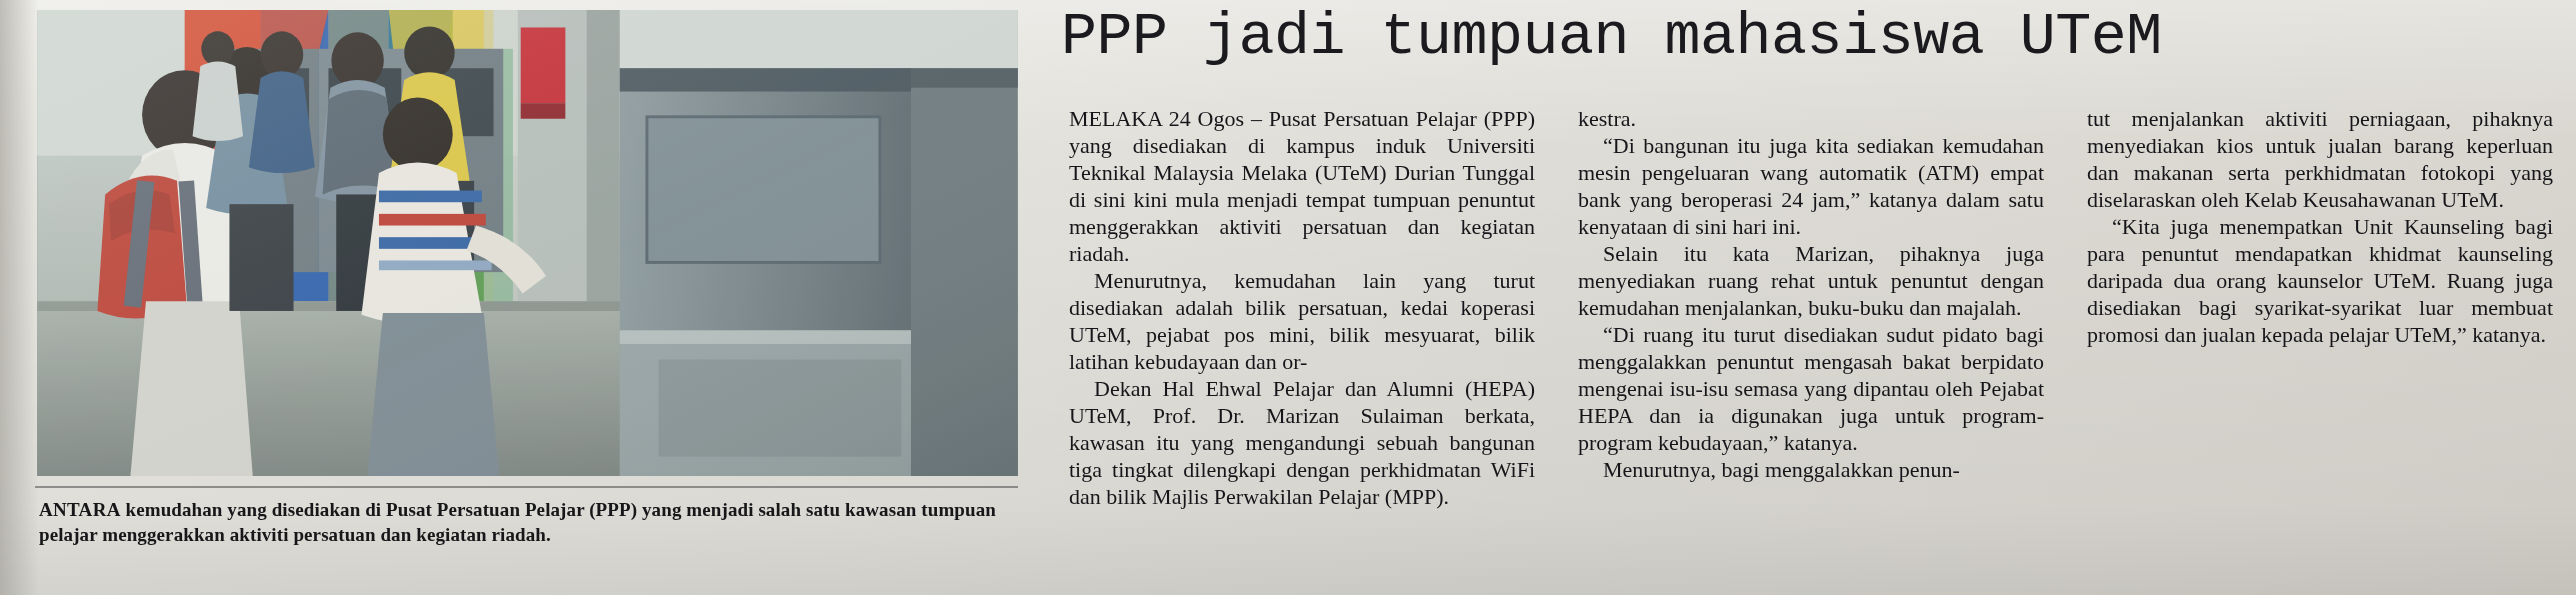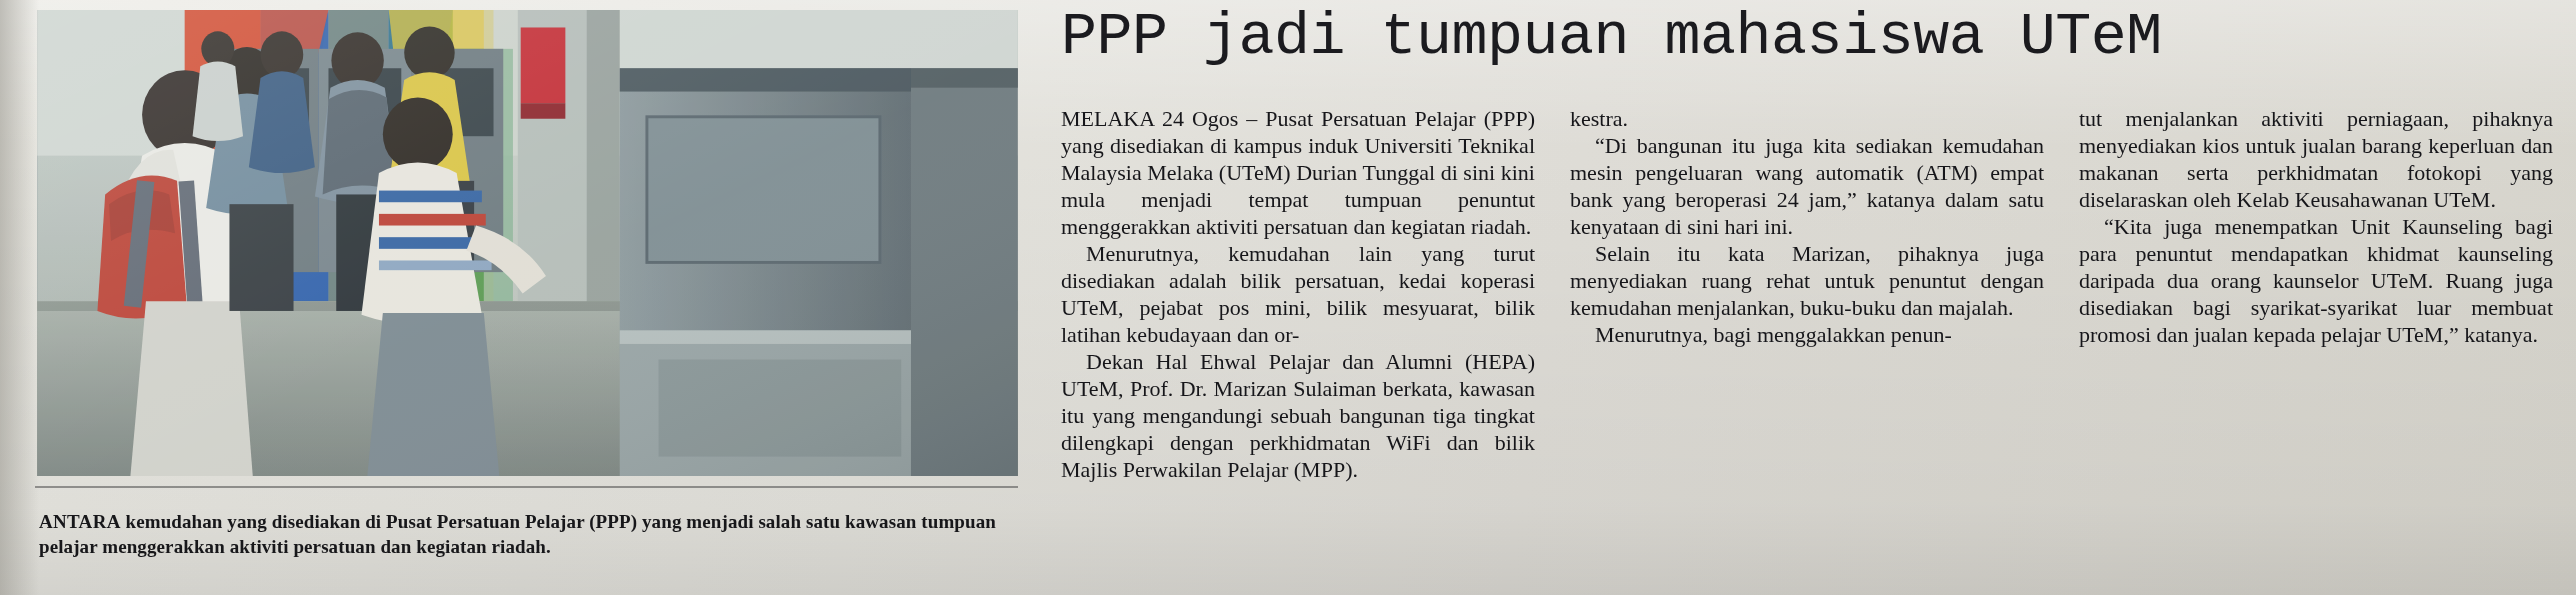--- a/index.html
+++ b/index.html
@@ -59,21 +59,20 @@
     position: absolute;
     left: 39px;
     top: 497px;
     width: 971px;
     font-family: "Liberation Serif", serif;
     font-weight: bold;
     font-size: 19px;
     line-height: 25px;
     color: #17171a;
     letter-spacing: 0.1px;
-    margin-top: 12px;
   }
   .caption .agency { letter-spacing: 0.3px; }
 
   .caption-rule {
     position: absolute;
     left: 35px;
     top: 486px;
     width: 983px;
     height: 1.9px;
     background: #4a4a4a;
@@ -106,20 +105,21 @@
   }
   .col {
     width: 474px;
     font-family: "Liberation Serif", serif;
     font-size: 22px;
     line-height: 27px;
     color: #16161a;
     text-align: justify;
     text-justify: inter-word;
     hyphens: auto;
+    margin-left: 8px;
   }
   .col p { margin: 0; }
   .col p + p { text-indent: 25px; }
   .col p.lead { text-indent: 0; }
 </style>
 </head>
 <body>
 
 <div id="page">
 
@@ -246,20 +246,21 @@
     <div class="col">
       <p class="lead">MELAKA 24 Ogos – Pusat Persatuan Pelajar (PPP) yang disediakan di kampus induk Universiti Teknikal Malaysia Melaka (UTeM) Durian Tunggal di sini kini mula menjadi tempat tumpuan penuntut menggerakkan aktiviti persatuan dan kegiatan riadah.</p>
       <p>Menurutnya, kemudahan lain yang turut disediakan adalah bilik persatuan, kedai koperasi UTeM, pejabat pos mini, bilik mesyuarat, bilik latihan kebudayaan dan or-</p>
       <p>Dekan Hal Ehwal Pelajar dan Alumni (HEPA) UTeM, Prof. Dr. Marizan Sulaiman berkata, kawasan itu yang mengandungi sebuah bangunan tiga tingkat dilengkapi dengan perkhidmatan WiFi dan bilik Majlis Perwakilan Pelajar (MPP).</p>
     </div>
 
     <div class="col">
       <p class="lead">kestra.</p>
       <p>“Di bangunan itu juga kita sediakan kemudahan mesin pengeluaran wang automatik (ATM) empat bank yang beroperasi 24 jam,” katanya dalam satu kenyataan di sini hari ini.</p>
       <p>Selain itu kata Marizan, pihaknya juga menyediakan ruang rehat untuk penuntut dengan kemudahan menjalankan, buku-buku dan majalah.</p>
+      <p>“Di ruang itu turut disediakan sudut pidato bagi menggalakkan penuntut mengasah bakat berpidato mengenai isu-isu semasa yang dipantau oleh Pejabat HEPA dan ia digunakan juga untuk program-program kebudayaan,” katanya.</p>
       <p>Menurutnya, bagi menggalakkan penun-</p>
     </div>
 
     <div class="col">
       <p class="lead">tut menjalankan aktiviti perniagaan, pihaknya menyediakan kios untuk jualan barang keperluan dan makanan serta perkhidmatan fotokopi yang diselaraskan oleh Kelab Keusahawanan UTeM.</p>
       <p>“Kita juga menempatkan Unit Kaunseling bagi para penuntut mendapatkan khidmat kaunseling daripada dua orang kaunselor UTeM. Ruang juga disediakan bagi syarikat-syarikat luar membuat promosi dan jualan kepada pelajar UTeM,” katanya.</p>
     </div>
 
   </div>
 </div>

